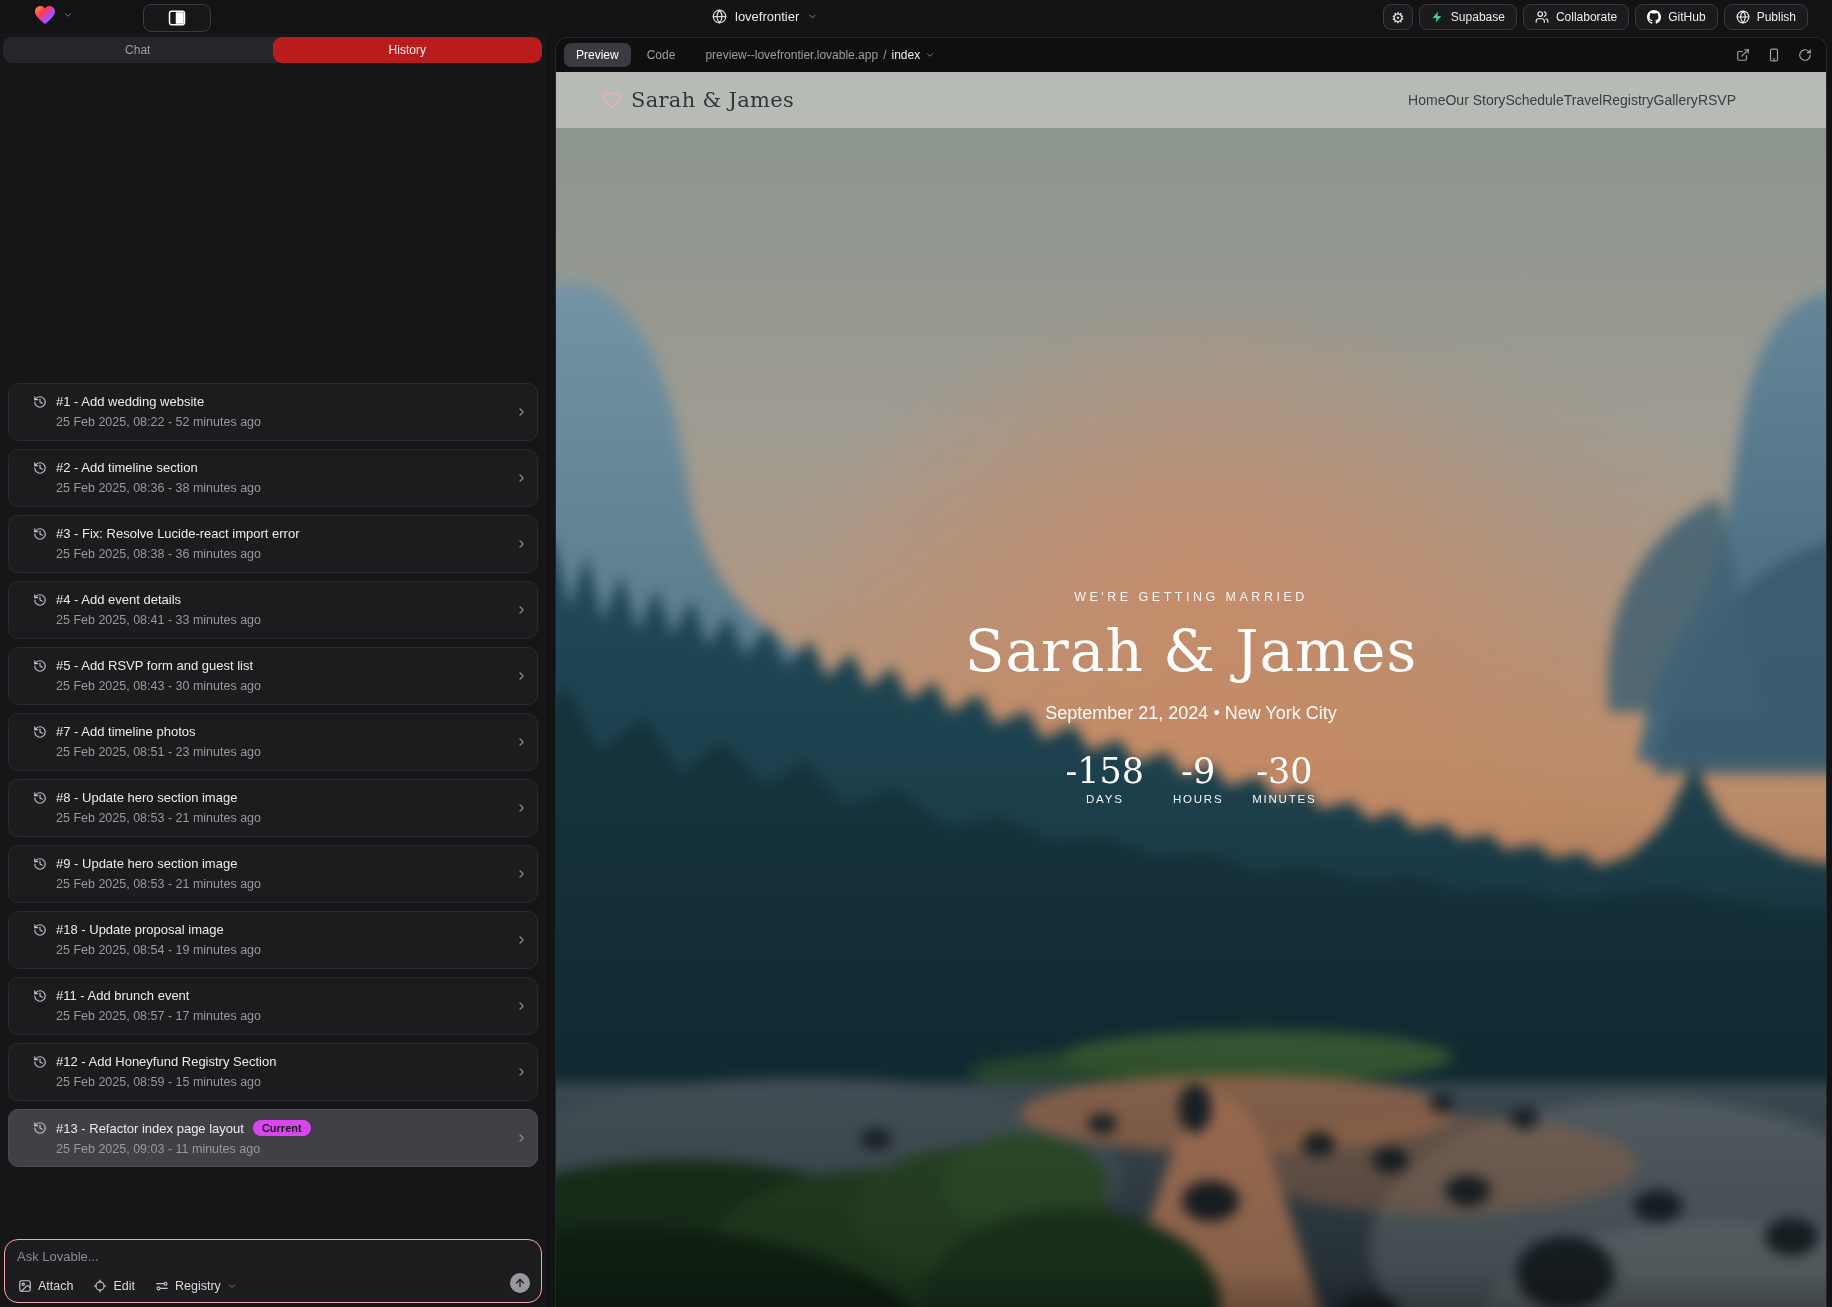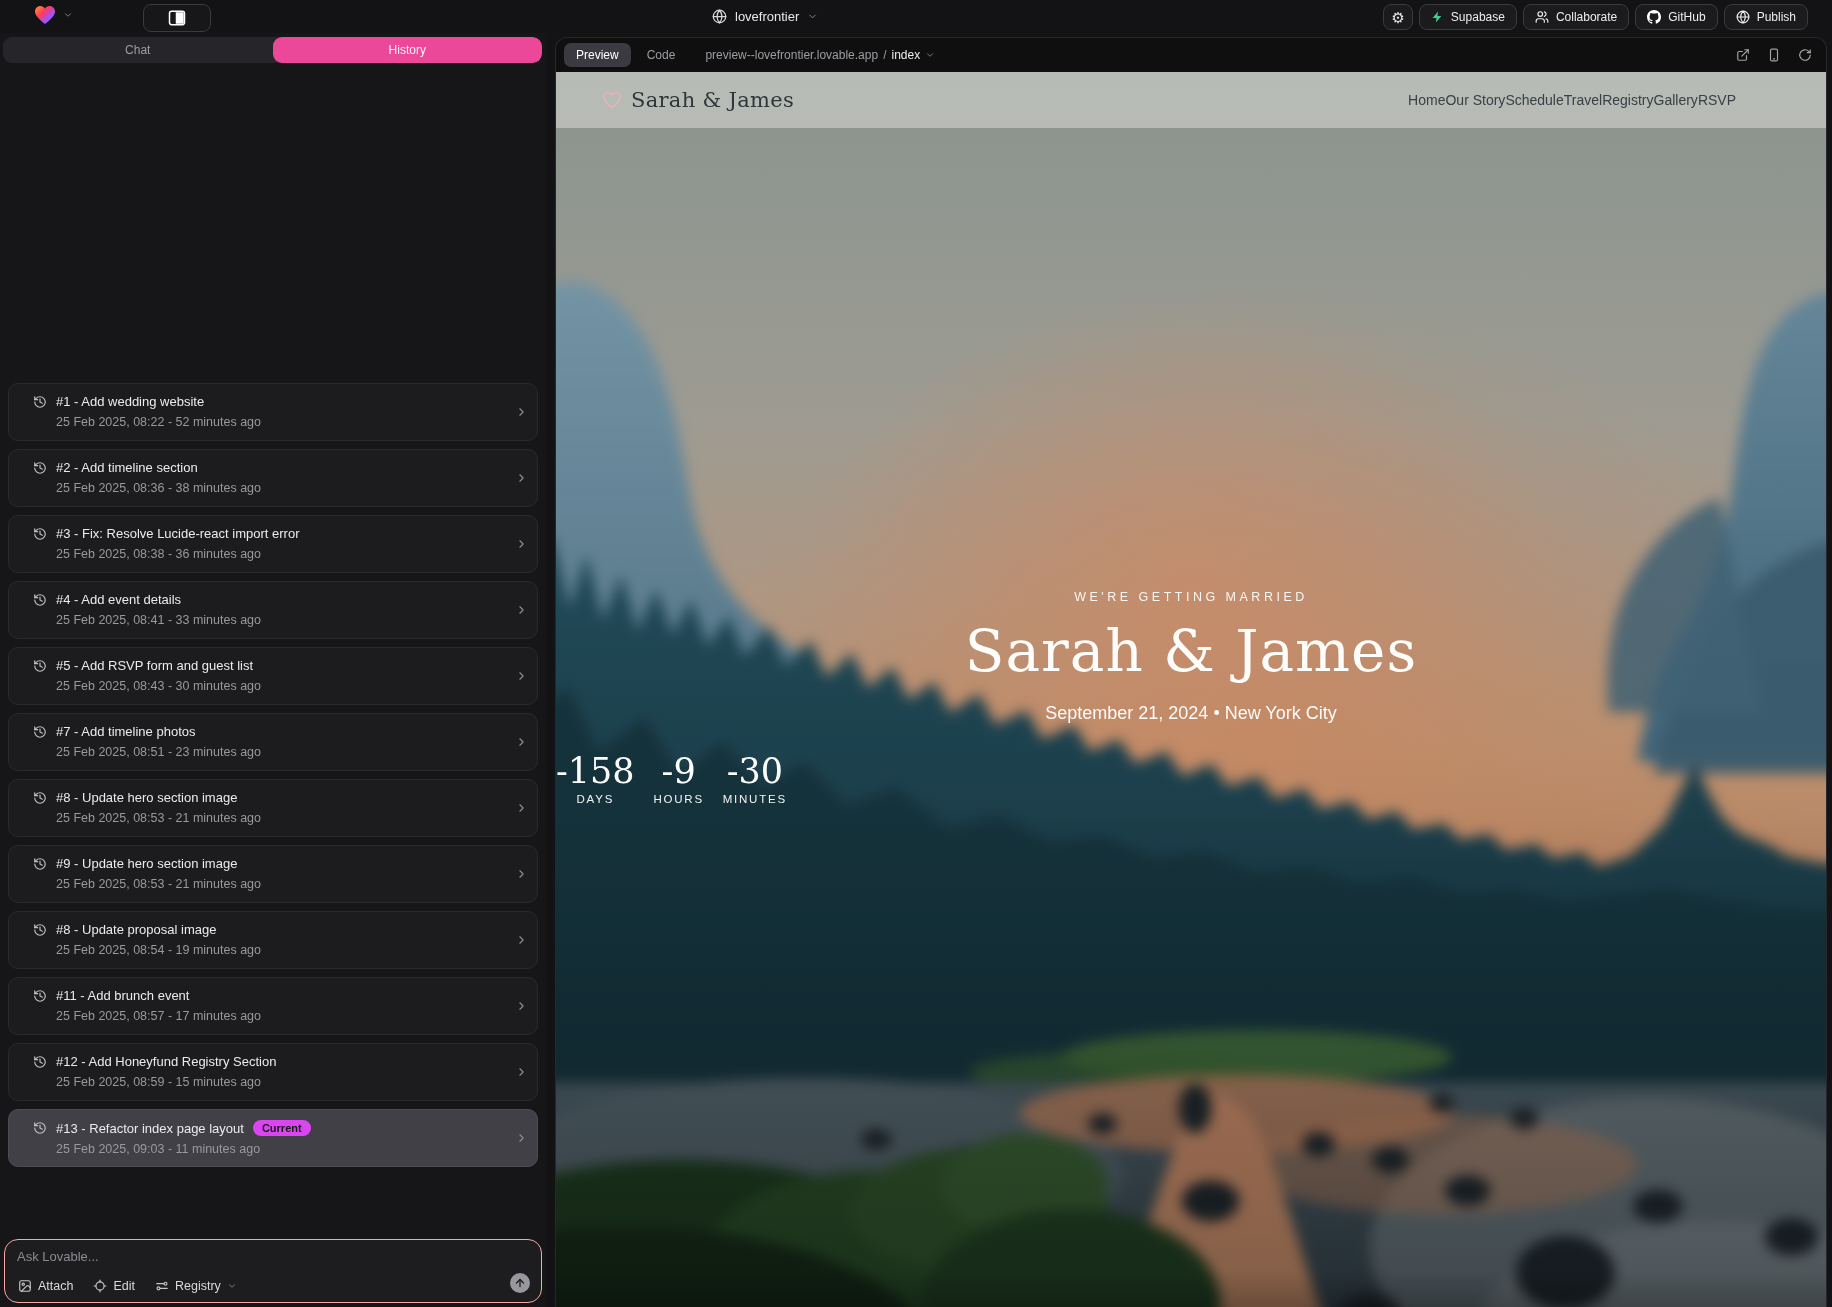--- a/index.html
+++ b/index.html
@@ -28,21 +28,21 @@
     font-size:12px;font-weight:500;cursor:pointer;box-sizing:border-box}
   .tb-btn.icon-only{width:30px;padding:0;justify-content:center}
   .gear-glyph{font-size:15px;line-height:1;color:#e3e3e6}
 
   
   .sidebar{position:absolute;top:33px;left:0;width:546px;bottom:0;background:#161618}
   .tabs{position:absolute;top:4px;left:3px;right:4px;height:26px;display:flex;
     background:#26262a;border-radius:9px;overflow:hidden}
   .tab{flex:1;display:flex;align-items:center;justify-content:center;font-size:12px;
     color:#9d9da2;cursor:pointer;border-radius:9px}
-  .tab.active{background:#ec4899;color:#f4f4f5}
+  .tab.active{background:#b91c1c;color:#f4f4f5}
 
   .history-list{position:absolute;top:350px;left:8px;right:8px;display:flex;flex-direction:column;gap:8px}
   .h-card{height:58px;box-sizing:border-box;background:#1c1c1f;border:1px solid #2a2a2e;
     border-radius:10px;position:relative;padding:10px 30px 0 24px;cursor:pointer}
   .h-card.current{background:#404046;border-color:#4c4c52}
   .h-top{display:flex;align-items:center;gap:9px}
   .h-icon{color:#c2c2c6;flex:0 0 auto}
   .h-title{font-size:13px;color:#ebebed;white-space:nowrap}
   .h-badge{background:#d946ef;color:#19191b;font-size:11px;font-weight:700;
     padding:2.5px 9px;border-radius:11px;line-height:1}
@@ -87,21 +87,21 @@
     background:rgba(243,240,233,0.42);display:flex;align-items:center;z-index:6}
   .site-logo{position:absolute;left:46px;display:flex;align-items:center;gap:9px;cursor:pointer;
     font-family:"DejaVu Serif",serif;font-size:21px;color:#30373b;letter-spacing:0.3px}
   .site-nav{position:absolute;right:90px;display:flex;font-size:14px;color:#394046}
   .site-nav .nav-link{cursor:pointer}
   .hero{position:absolute;left:0;right:0;top:518px;text-align:center;color:#fff;z-index:5}
   .hero-eyebrow{font-size:12.5px;letter-spacing:3.5px;font-weight:500;color:rgba(255,255,255,0.92)}
   .hero-title{font-family:"DejaVu Serif",serif;font-size:58px;font-weight:400;
     letter-spacing:1px;margin-top:14px;line-height:1.15;color:#fdfdfc}
   .hero-date{font-size:18px;margin-top:18px;color:rgba(255,255,255,0.97)}
-  .countdown{margin-top:30px;display:flex;gap:16px}
+  .countdown{margin-top:30px;display:flex;justify-content:center;gap:26px}
   .cd-col{min-width:56px}
   .cd-value{font-family:"DejaVu Serif",serif;font-size:35px;line-height:1;color:#fdfdfc}
   .cd-label{font-size:11.5px;letter-spacing:1.8px;margin-top:4px;color:rgba(255,255,255,0.95)}
 </style>
 </head>
 <body>
 
 <div class="topbar">
   <div class="brand">
     <span>
@@ -364,21 +364,21 @@
 
       <div class="h-card">
         <div class="h-top">
           <span class="h-icon">
             <svg class="ic" width="14" height="14" viewBox="0 0 24 24">
               <path d="M3 12a9 9 0 1 0 9-9 9.75 9.75 0 0 0-6.74 2.74L3 8"></path>
               <path d="M3 3v5h5"></path>
               <path d="M12 7v5l4 2"></path>
             </svg>
           </span>
-          <span class="h-title">#8 - Update proposal image</span>
+          <span class="h-title">#18 - Update proposal image</span>
 
         </div>
         <div class="h-time">25 Feb 2025, 08:54 - 19 minutes ago</div>
         <span class="h-chev">
           <svg class="ic" width="13" height="13" viewBox="0 0 24 24">
             <path d="m9 18 6-6-6-6"></path>
           </svg>
         </span>
       </div>
 

